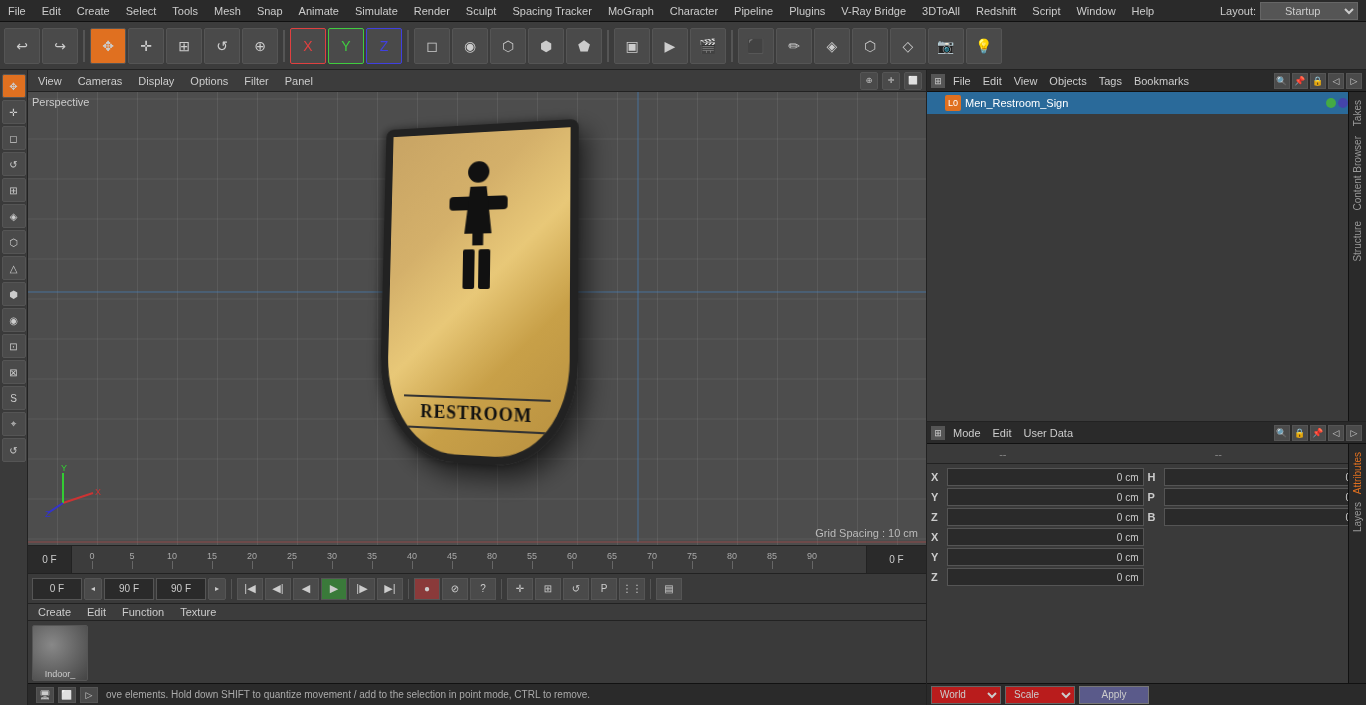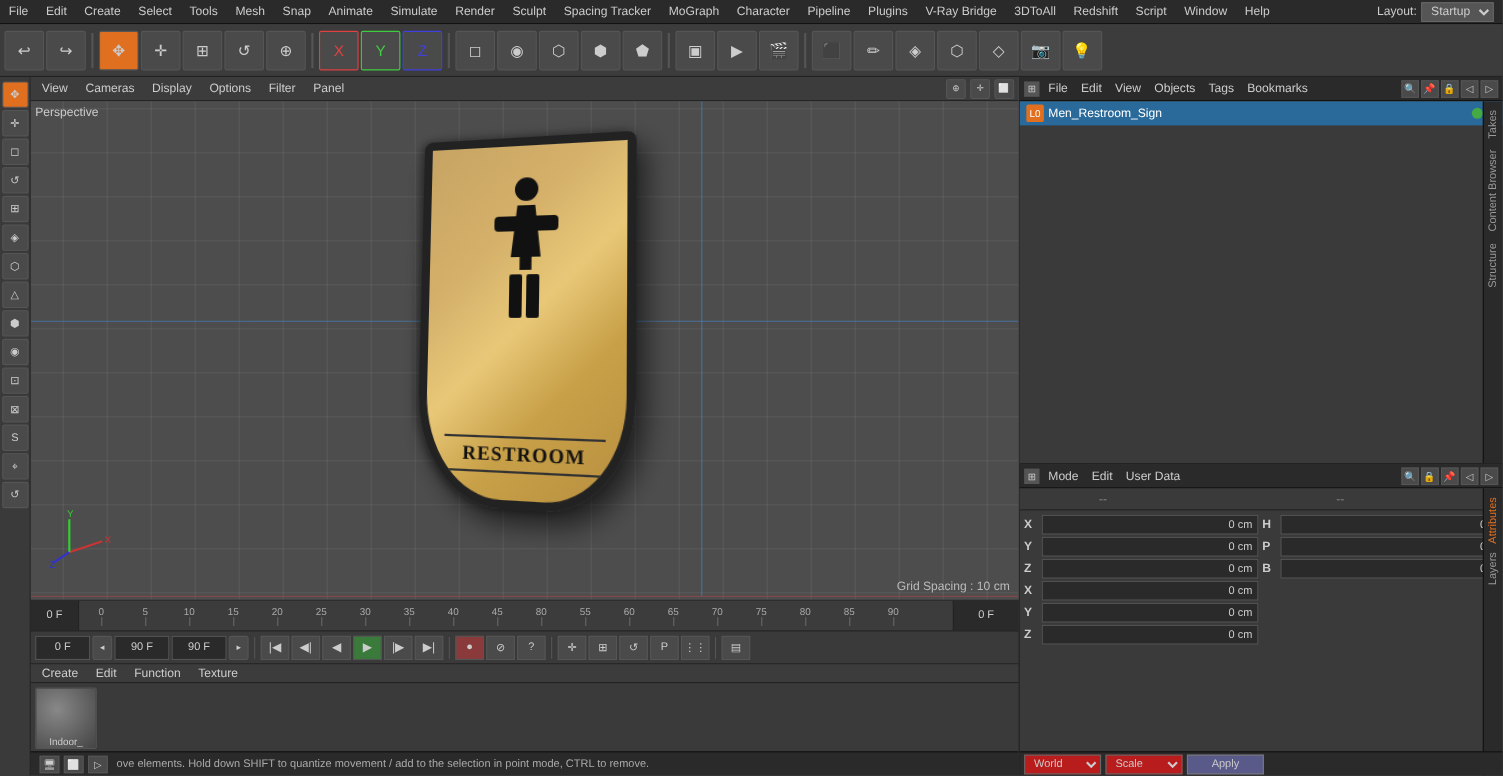--- a/index.html
+++ b/index.html
@@ -15,21 +15,21 @@
       font-size: 11px;
     }
 
     
     #layout-dropdown {
       margin-left: auto; display: flex; align-items: center; padding-right: 8px;
     }
     #layout-label { color: #ccc; font-size: 11px; margin-right: 4px; }
     #layout-select {
       background: #555; color: #ccc; border: 1px solid #666; font-size: 11px;
-      padding: 1px 4px; height: 18px;
+      padding: 1px 20px; height: 18px;
     }
 
     
     #toolbar {
       width: 100%; height: 48px; background: #3c3c3c; display: flex; align-items: center;
       border-bottom: 1px solid #222; padding: 2px 4px; gap: 2px;
     }
     .tool-btn {
       width: 36px; height: 36px; background: #4a4a4a; border: 1px solid #555;
       display: flex; align-items: center; justify-content: center;
@@ -243,21 +243,21 @@
     #right-top {
       height: 22px; background: #2a2a2a; display: flex; align-items: center;
       padding: 0 4px; gap: 4px; border-bottom: 1px solid #111;
     }
     .right-menu { color: #ccc; cursor: pointer; font-size: 11px; padding: 2px 4px; }
     #object-tree {
       flex: 0 0 340px; background: #3a3a3a; overflow-y: auto;
       border-bottom: 1px solid #222; position: relative;
     }
     #object-row {
-      display: flex; align-items: center; padding: 3px 6px; gap: 4px;
+      display: flex; align-items: center; padding: 3px 18px; gap: 4px;
       background: #2a6a9a; cursor: pointer;
     }
     .obj-icon { width: 16px; height: 16px; background: #e07020; border-radius: 2px; display: flex; align-items: center; justify-content: center; font-size: 9px; color: white; }
     .obj-name { color: #fff; font-size: 11px; }
     .obj-dots { margin-left: auto; display: flex; gap: 2px; }
     .obj-dot { width: 10px; height: 10px; border-radius: 50%; }
     .obj-dot.green { background: #4a4; }
     .obj-dot.blue { background: #44a; }
 
     

